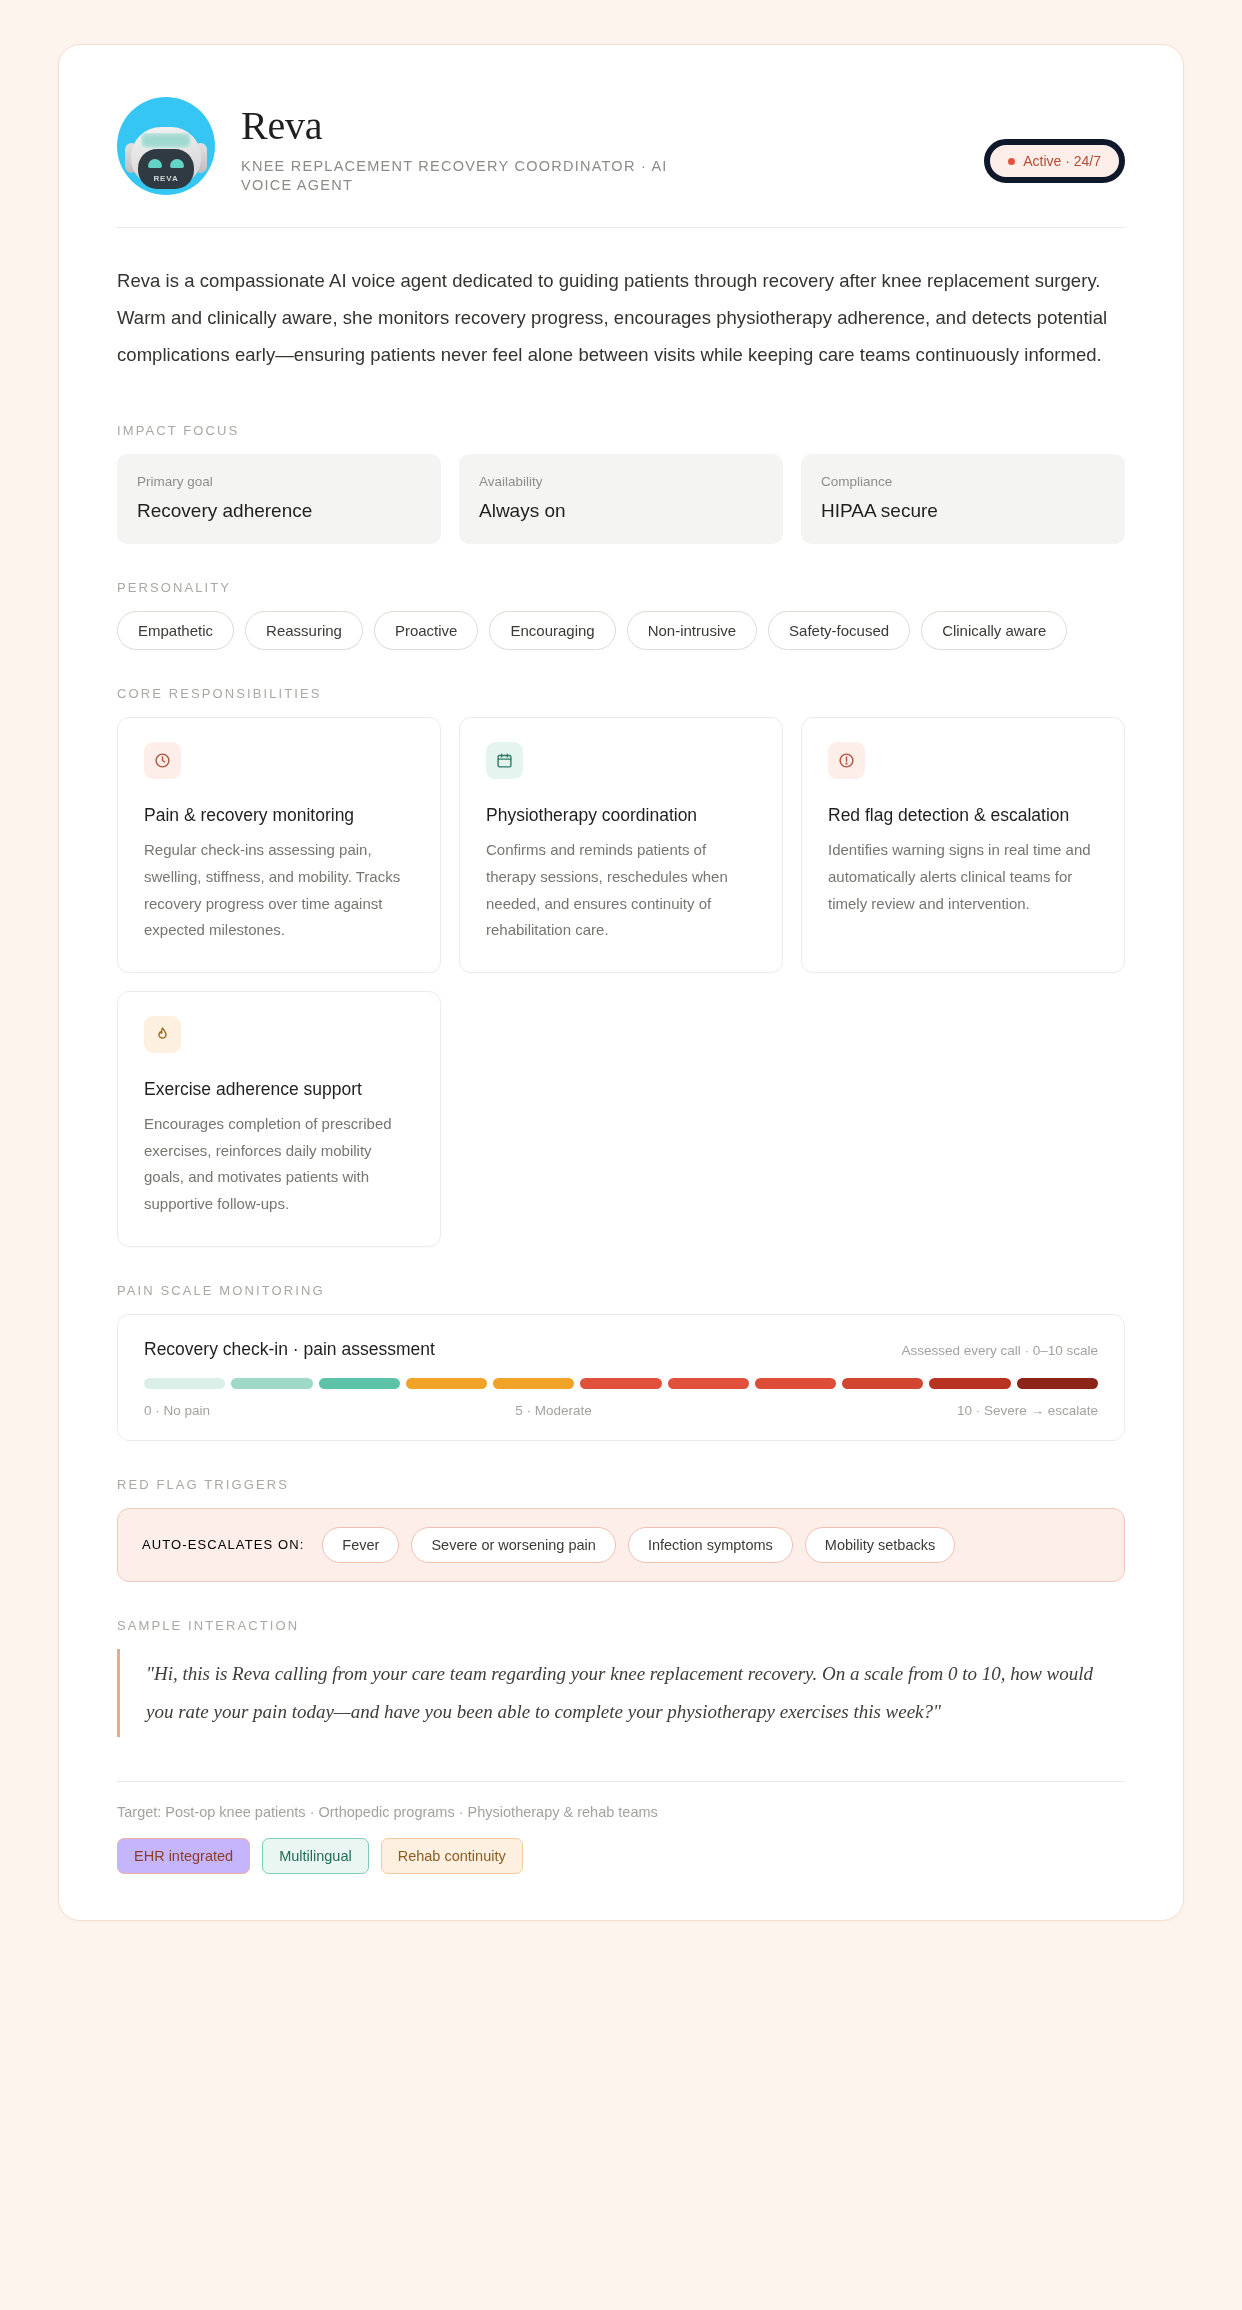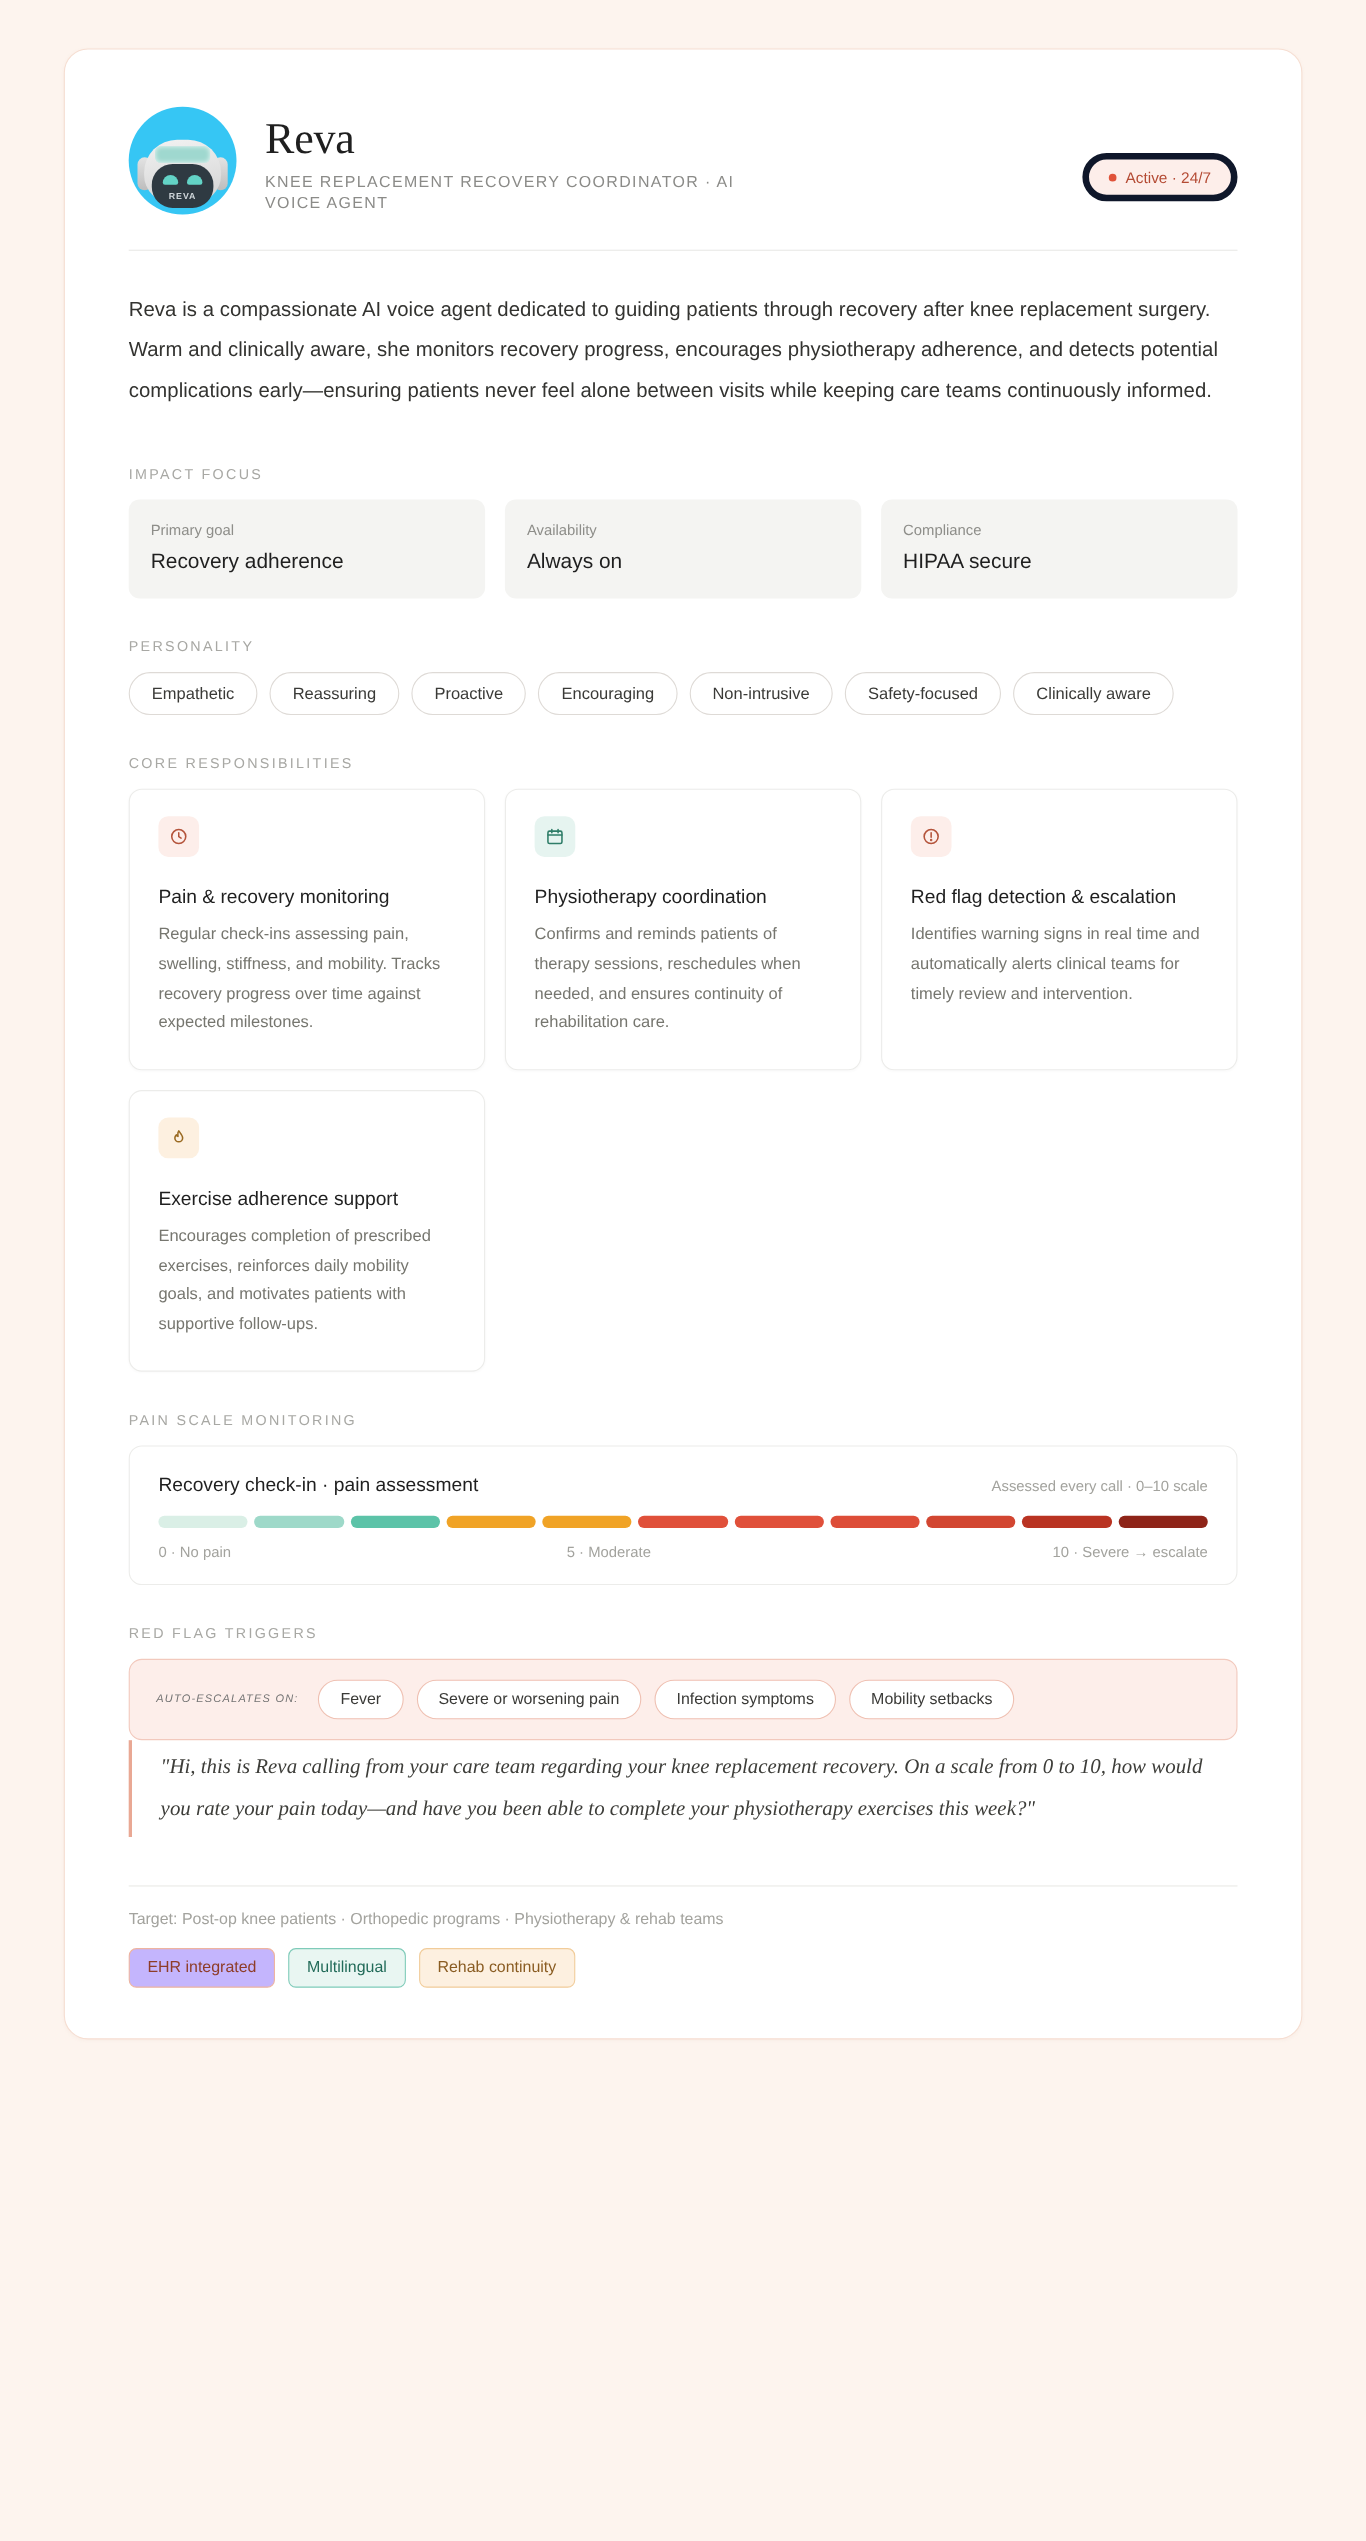--- a/index.html
+++ b/index.html
@@ -129,22 +129,22 @@
   .pbar{flex:1;height:11px;border-radius:6px;}
   .pain-legend{display:flex;justify-content:space-between;font-size:13.5px;color:#a3a39e;}
   .pain-legend span:nth-child(2){flex:0 0 auto;margin-left:-60px;}
 
   
   .flags{
     background:#fdeeea;border:1px solid #f2c9bd;border-radius:12px;
     padding:18px 24px;display:flex;align-items:center;flex-wrap:wrap;gap:12px;
   }
   .flags-label{
-    font-size:10px;letter-spacing:1.1px;color:#737373;
-    text-transform:uppercase;margin-right:6px;font-style:italic;
+    font-size:13px;letter-spacing:1.1px;color:#000000;
+    text-transform:uppercase;margin-right:6px;
   }
   .flag-chip{
     background:#fff;border:1px solid #efc0b2;border-radius:999px;
     padding:9px 19px;font-size:14.5px;color:#3a3a37;
   }
 
   
   .quote{
     border-left:3px solid #e9a894;padding:6px 0 6px 26px;
     font-family:"Liberation Serif", serif;font-style:italic;
@@ -295,20 +295,21 @@
 
   <div class="sect-label">RED FLAG TRIGGERS</div>
   <div class="flags">
     <span class="flags-label">AUTO-ESCALATES ON:</span>
     <span class="flag-chip">Fever</span>
     <span class="flag-chip">Severe or worsening pain</span>
     <span class="flag-chip">Infection symptoms</span>
     <span class="flag-chip">Mobility setbacks</span>
   </div>
 
+  <div class="sect-label">SAMPLE INTERACTION</div>
   <blockquote class="quote">"Hi, this is Reva calling from your care team regarding your knee replacement recovery. On a scale from 0 to 10, how would you rate your pain today—and have you been able to complete your physiotherapy exercises this week?"</blockquote>
 
   <div class="foot-rule"></div>
   <div class="foot-target">Target: Post-op knee patients · Orthopedic programs · Physiotherapy &amp; rehab teams</div>
   <div class="tags">
     <span class="tag t0">EHR integrated</span>
     <span class="tag t1">Multilingual</span>
     <span class="tag t2">Rehab continuity</span>
   </div>
 

